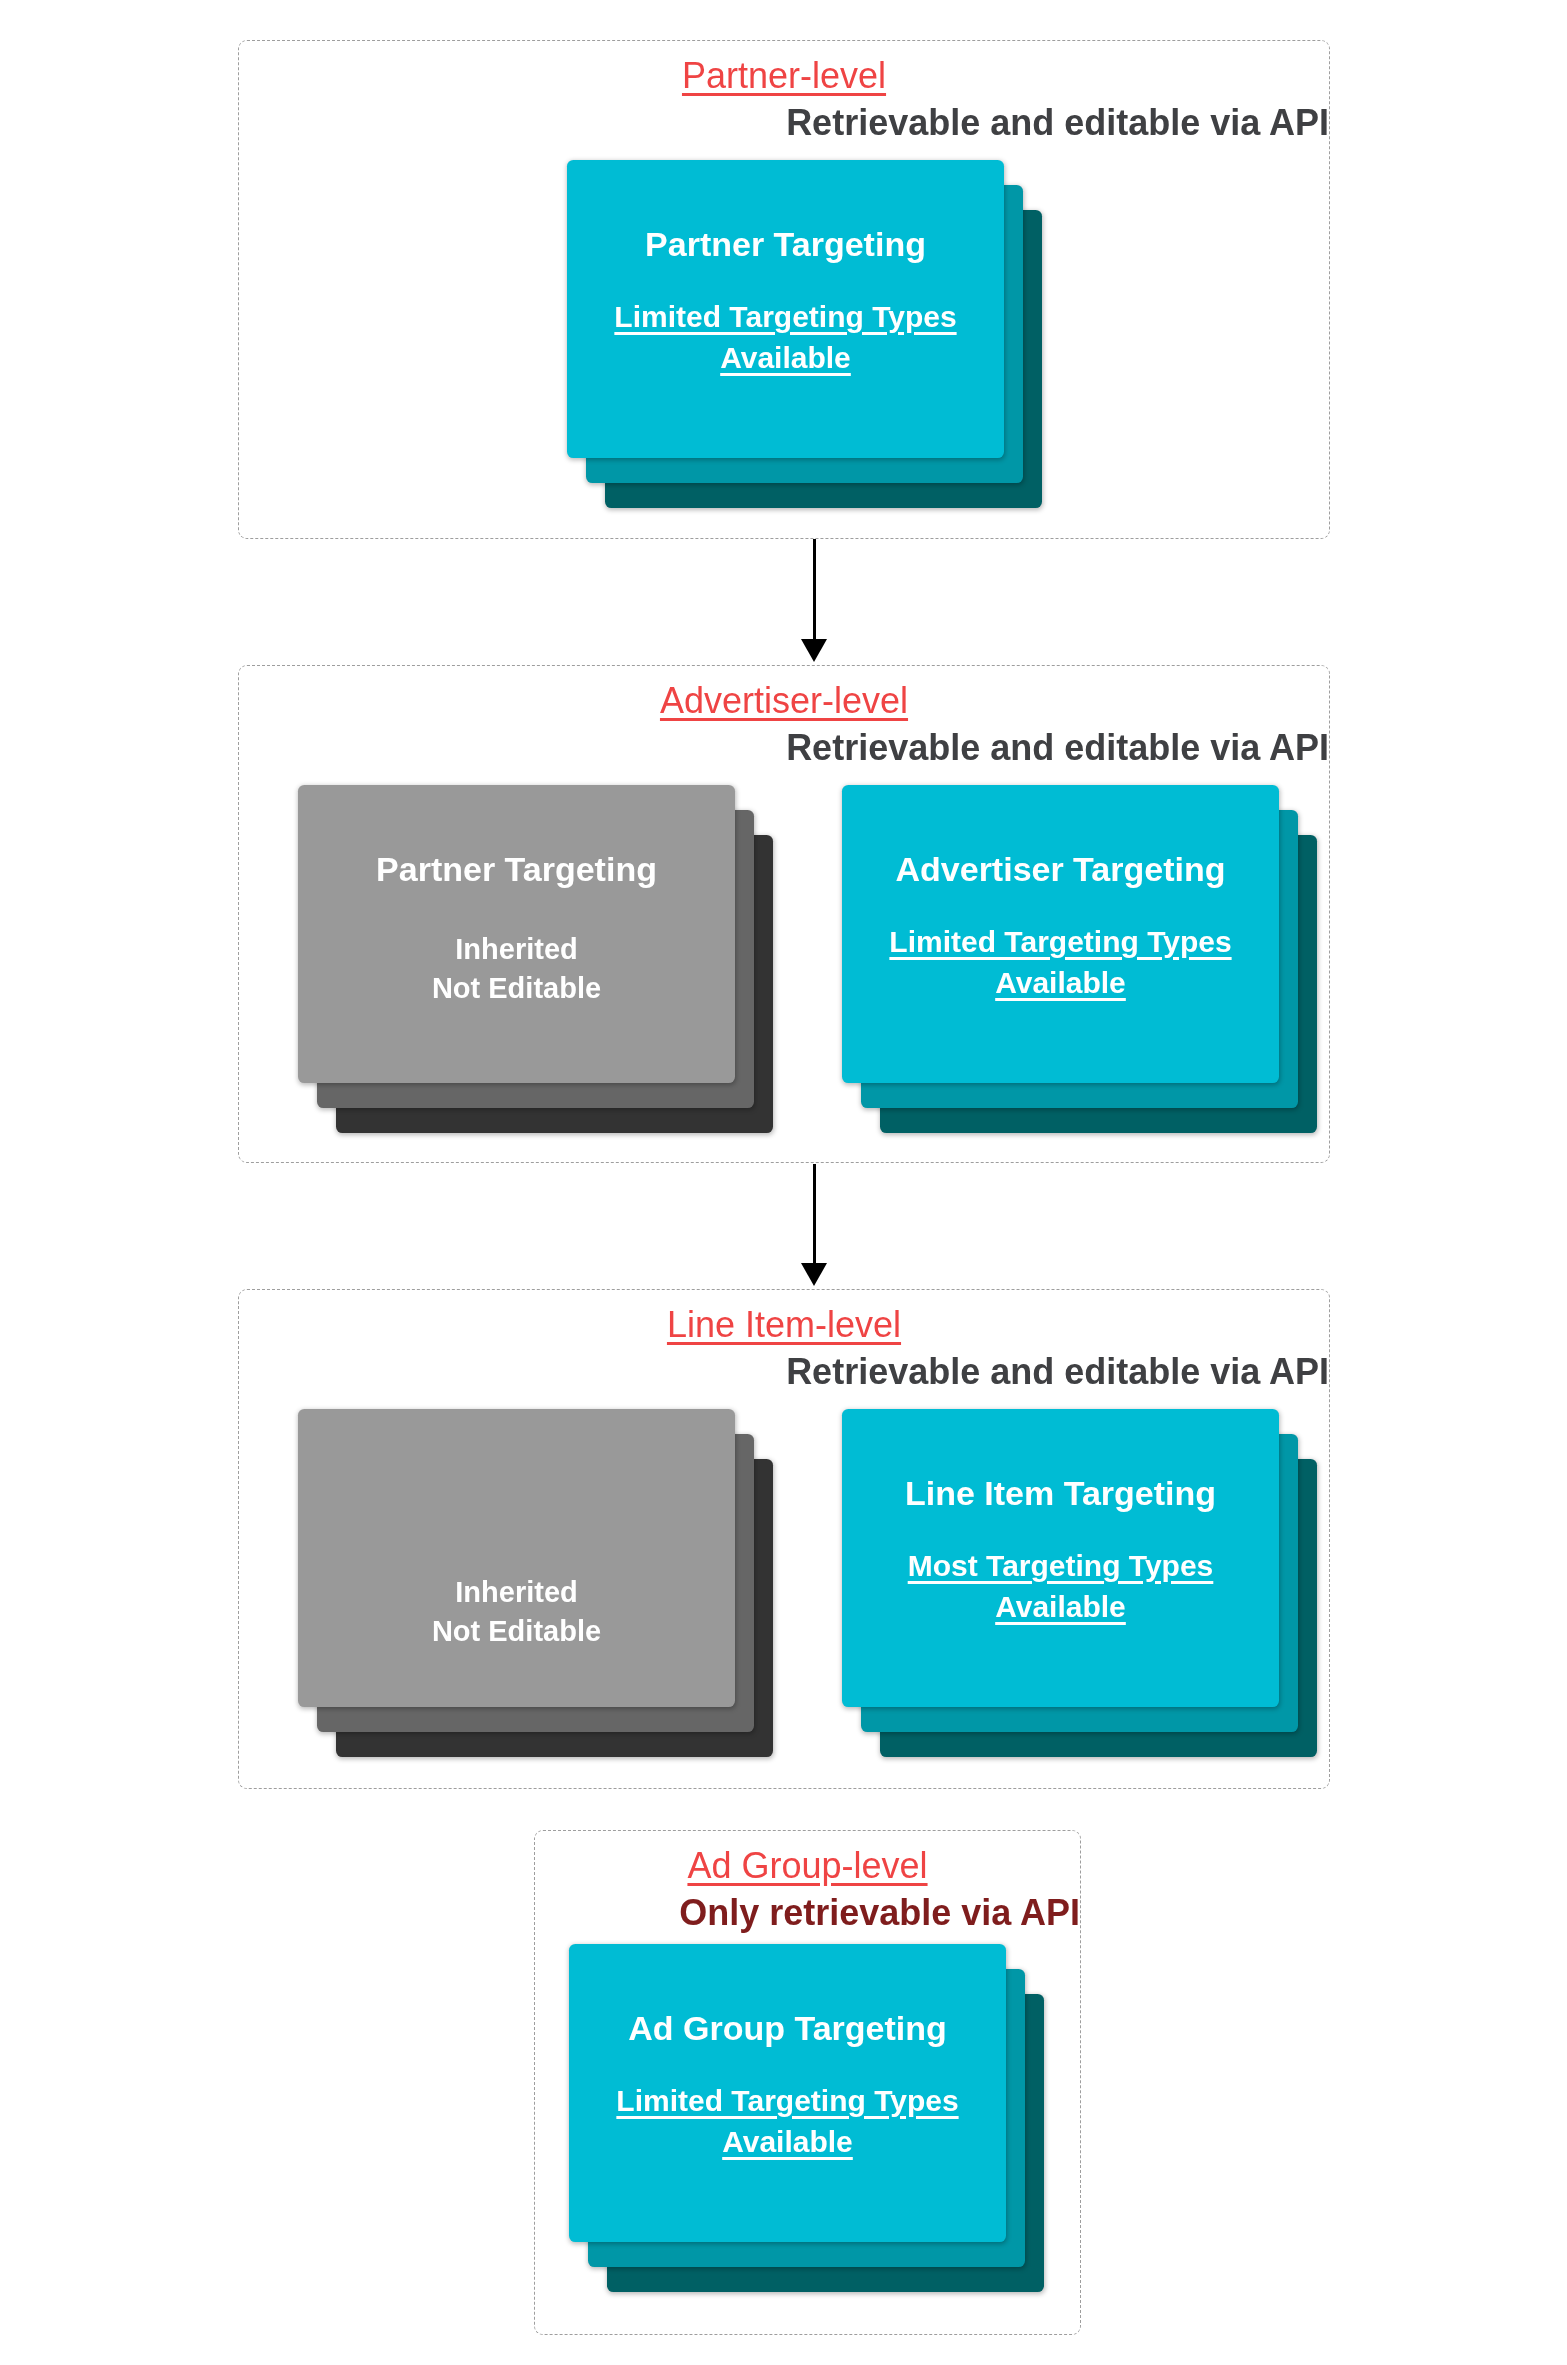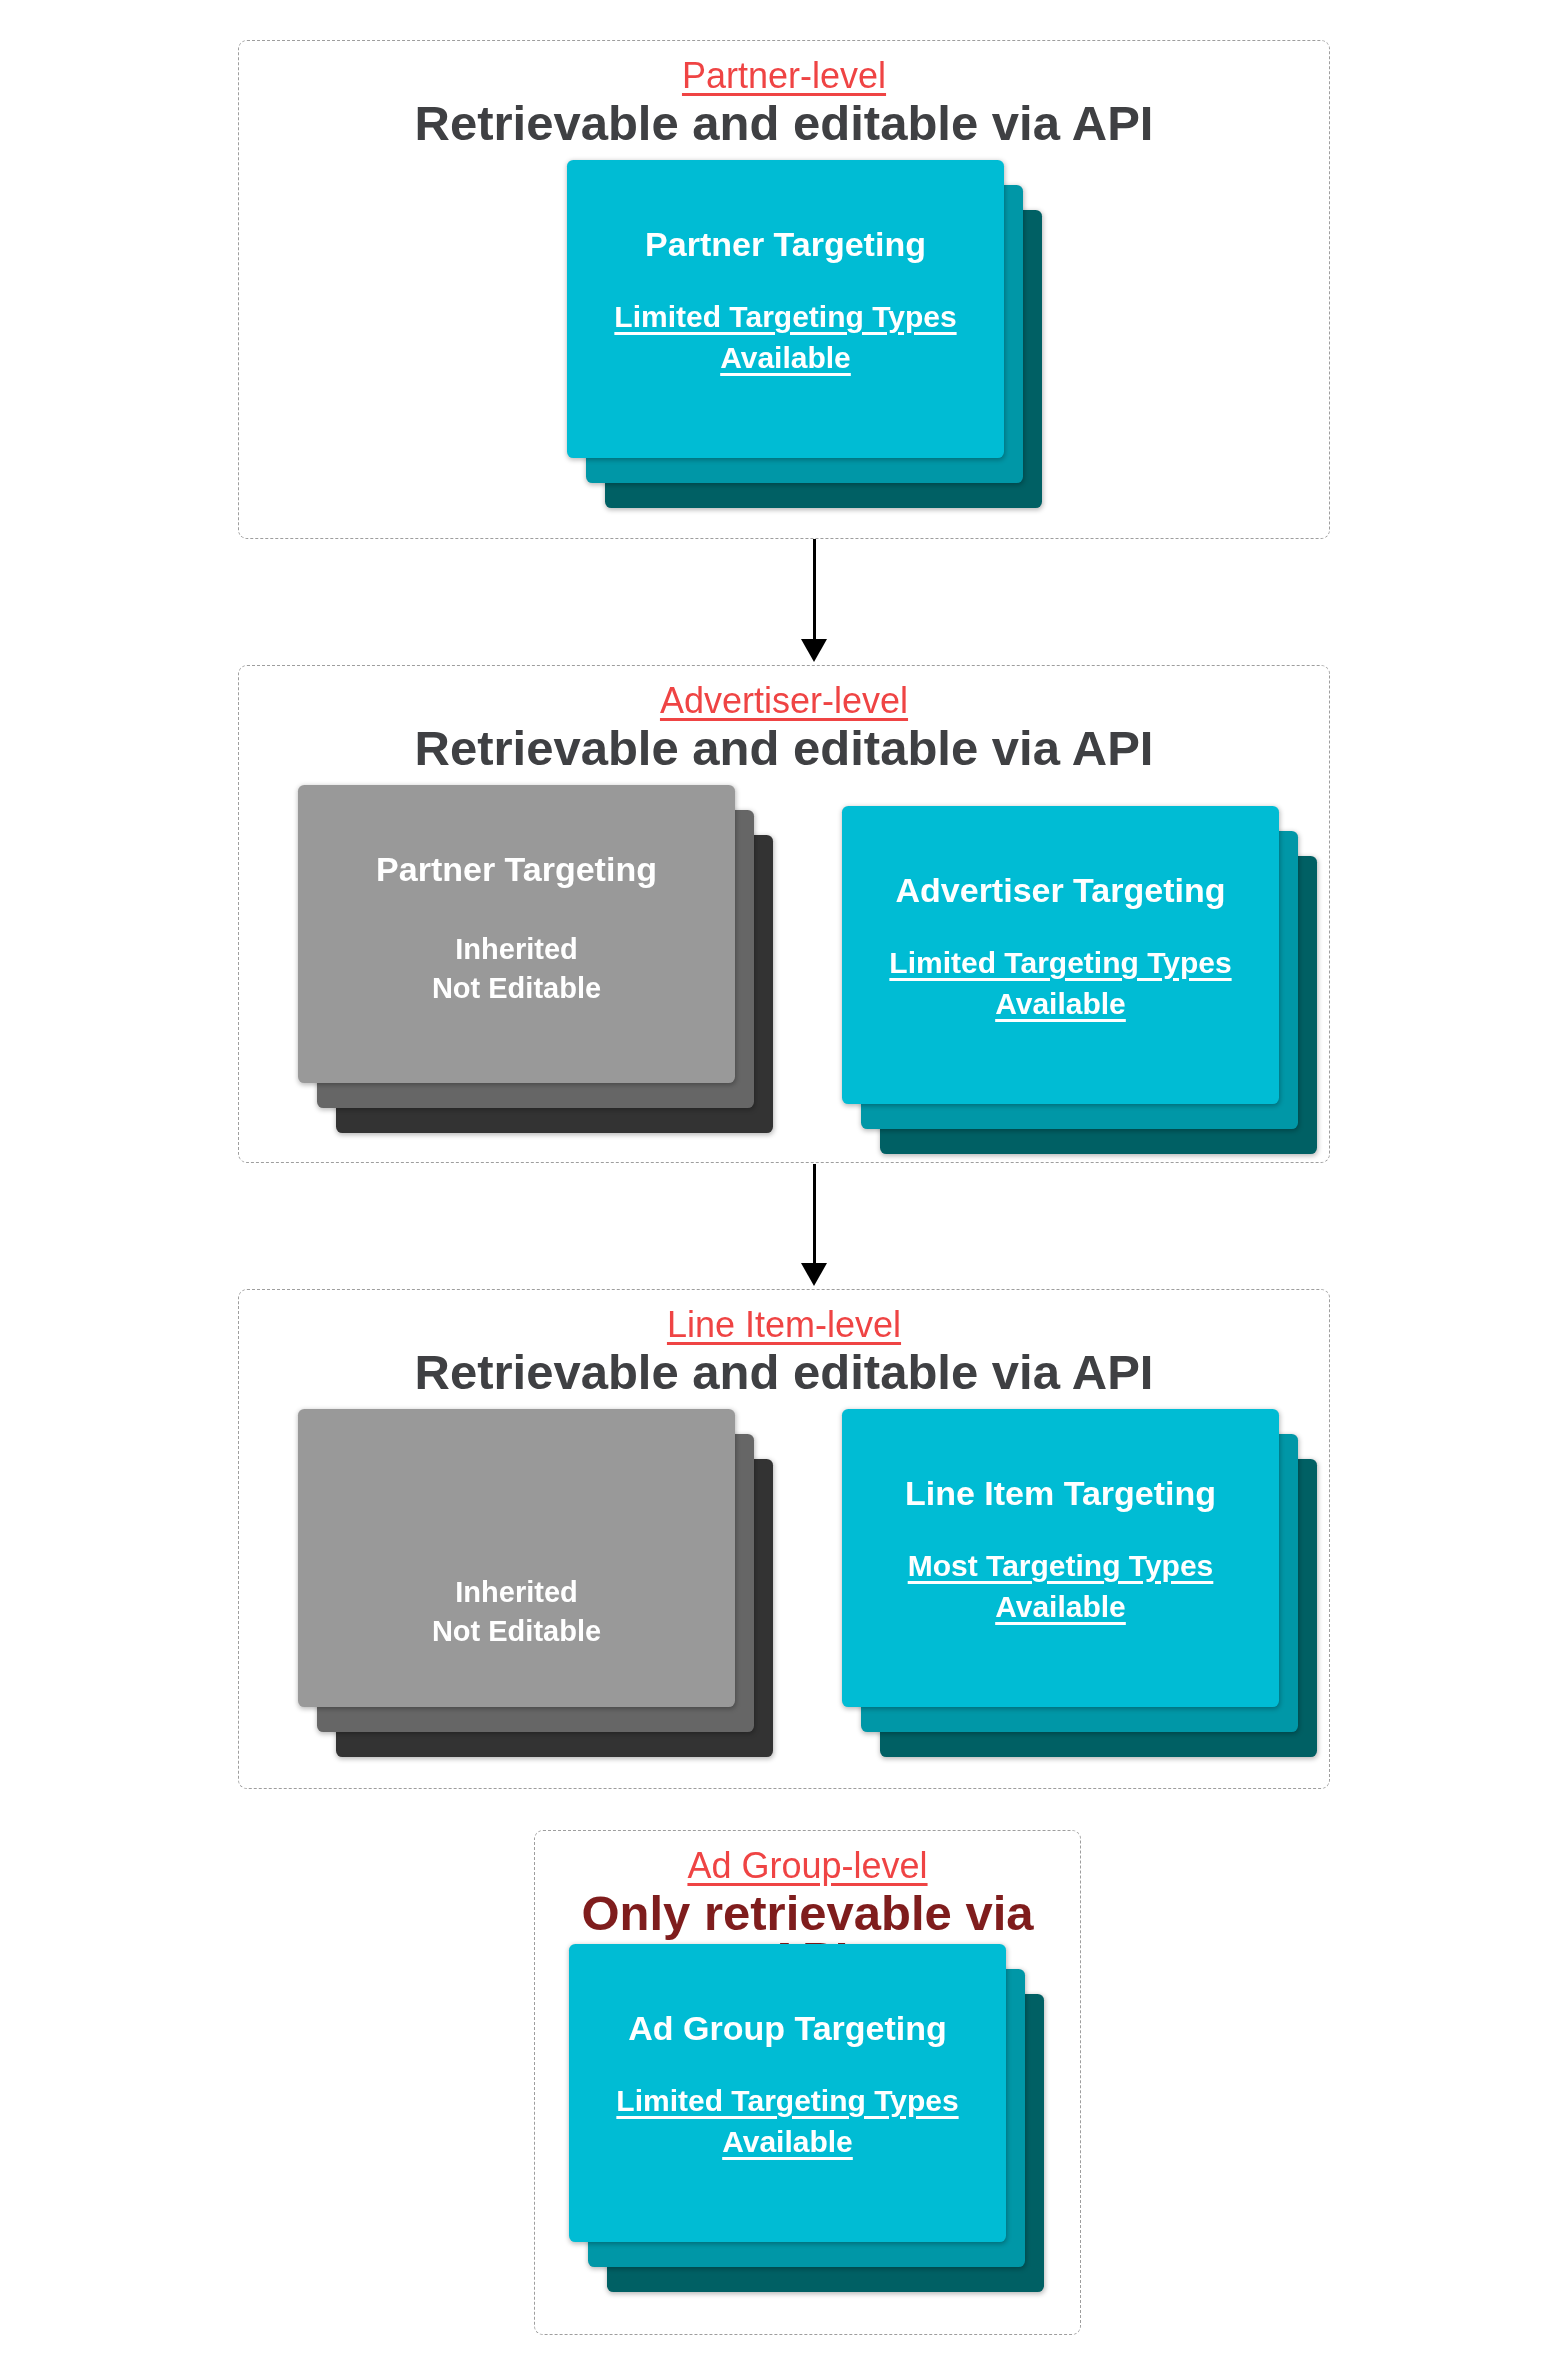--- a/index.html
+++ b/index.html
@@ -26,24 +26,25 @@
   .sec-title {
     margin-top: 10.7px;
     font-size: 36px;
     line-height: 48px;
     color: #ef4444;
     text-decoration: underline;
     text-underline-offset: 4.5px;
     font-weight: 400;
   }
   .sec-sub {
-    font-size: 49px;
+    font-size: 36px;
     line-height: 46px;
     font-weight: 700;
     color: #3f4043;
+    text-align: right;
   }
   .panel-4 .sec-sub { color: #7f1d1d; }
 
   .stack {
     position: absolute;
     width: 437px;
     height: 370px;
     top: 119px;
   }
   .panel-4 .stack { top: 113px; }
@@ -145,21 +146,21 @@
       <div class="layer back2 g-dark"></div>
       <div class="layer back1 g-mid"></div>
       <div class="card g-main">
         <div class="card-title">Partner Targeting</div>
         <div class="card-lines">
           <div>Inherited</div>
           <div>Not Editable</div>
         </div>
       </div>
     </div>
-    <div class="stack" style="left:603px;margin-top:21px;">
+    <div class="stack" style="left:603px;">
       <div class="layer back2 c-dark"></div>
       <div class="layer back1 c-mid"></div>
       <div class="card c-main">
         <div class="card-title">Advertiser Targeting</div>
         <div class="card-sub">Limited Targeting Types Available</div>
       </div>
     </div>
   </section>
 
   <div class="flow-arrow arrow-2">

